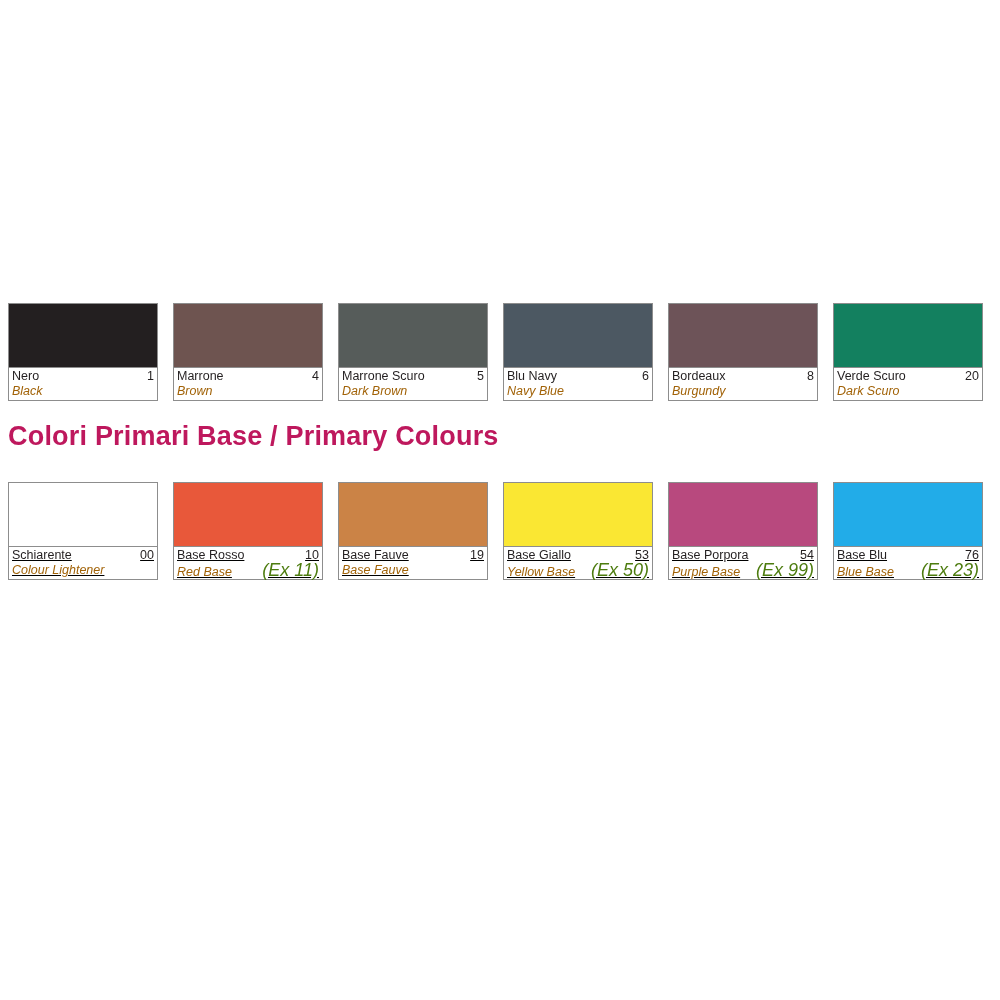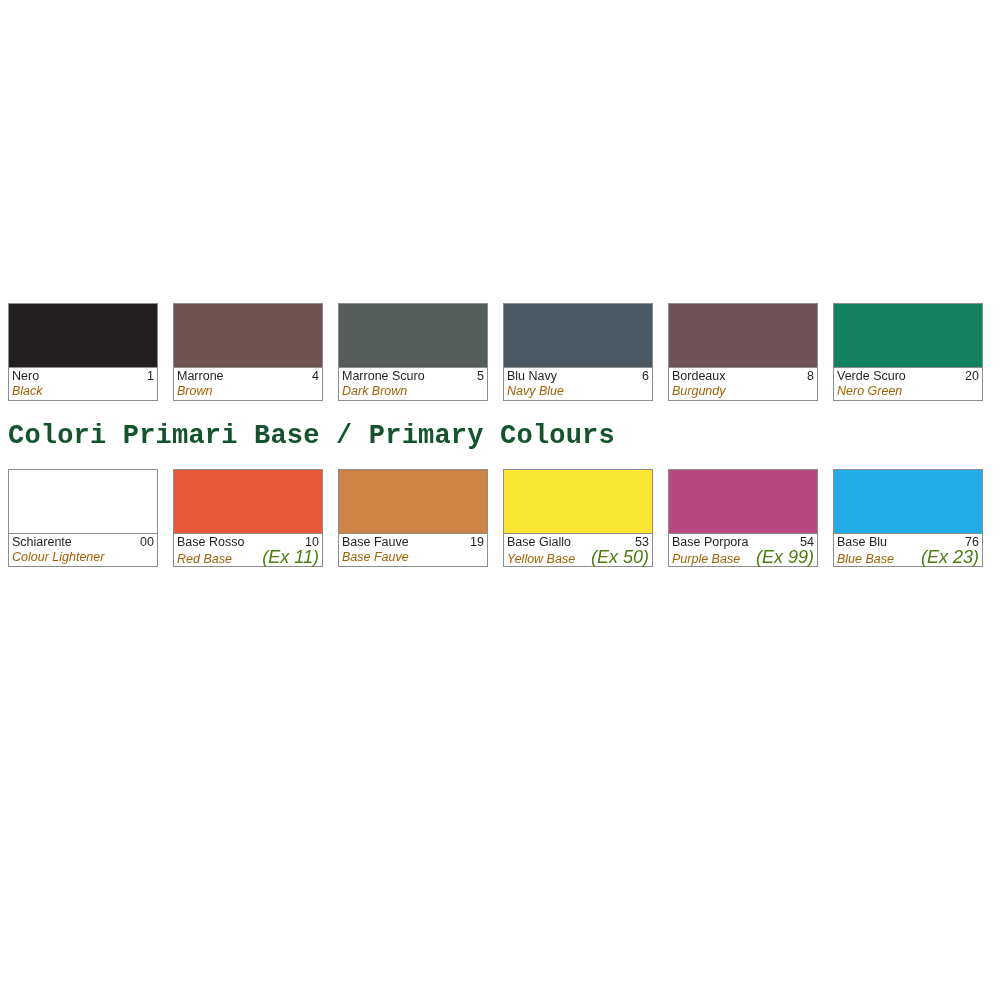--- a/index.html
+++ b/index.html
@@ -25,21 +25,21 @@
 
   
   .swatch-row {
     position: absolute;
     left: 8px;
     width: 984px;
     display: flex;
     gap: 0px;
   }
   #row-dark  { top: 303px; }
-  #row-base  { top: 469px; }
+  #row-base  { top: 482px; text-decoration: underline; }
 
   .swatch-cell {
     width: 150px;
     margin-right: 15px;
     box-sizing: border-box;
   }
   .swatch-cell:last-child { margin-right: 0; }
 
   .swatch-chip {
     height: 64px;
@@ -83,25 +83,25 @@
     font-size: 18px;
     color: #4d7c0f;
     font-style: italic;
   }
 
   
   #section-heading {
     position: absolute;
     left: 8px;
     top: 421px;
-    font-family: Liberation Mono, monospace;
+    font-family: Liberation Sans, sans-serif;
     font-weight: bold;
     font-size: 27px;
     letter-spacing: 0.2px;
-    color: #14532d;
+    color: #be185d;
     white-space: nowrap;
   }
 </style>
 </head>
 <body>
 
 <div id="sheet">
 
   <div class="swatch-row" id="row-dark">
       <div class="swatch-cell">
@@ -170,21 +170,21 @@
         </div>
       </div>
       <div class="swatch-cell">
         <div class="swatch-chip" style="background: rgb(19, 128, 95);"></div>
         <div class="swatch-label">
           <div class="label-line">
             <span class="name-it">Verde Scuro</span>
             <span class="code-it">20</span>
           </div>
           <div class="label-line">
-            <span class="name-en">Nero Green</span>
+            <span class="name-en">Dark Scuro</span>
             <span class="code-en"></span>
           </div>
         </div>
       </div>
     </div>
 
   <div id="section-heading">Colori Primari Base / Primary Colours</div>
 
   <div class="swatch-row" id="row-base">
       <div class="swatch-cell">

